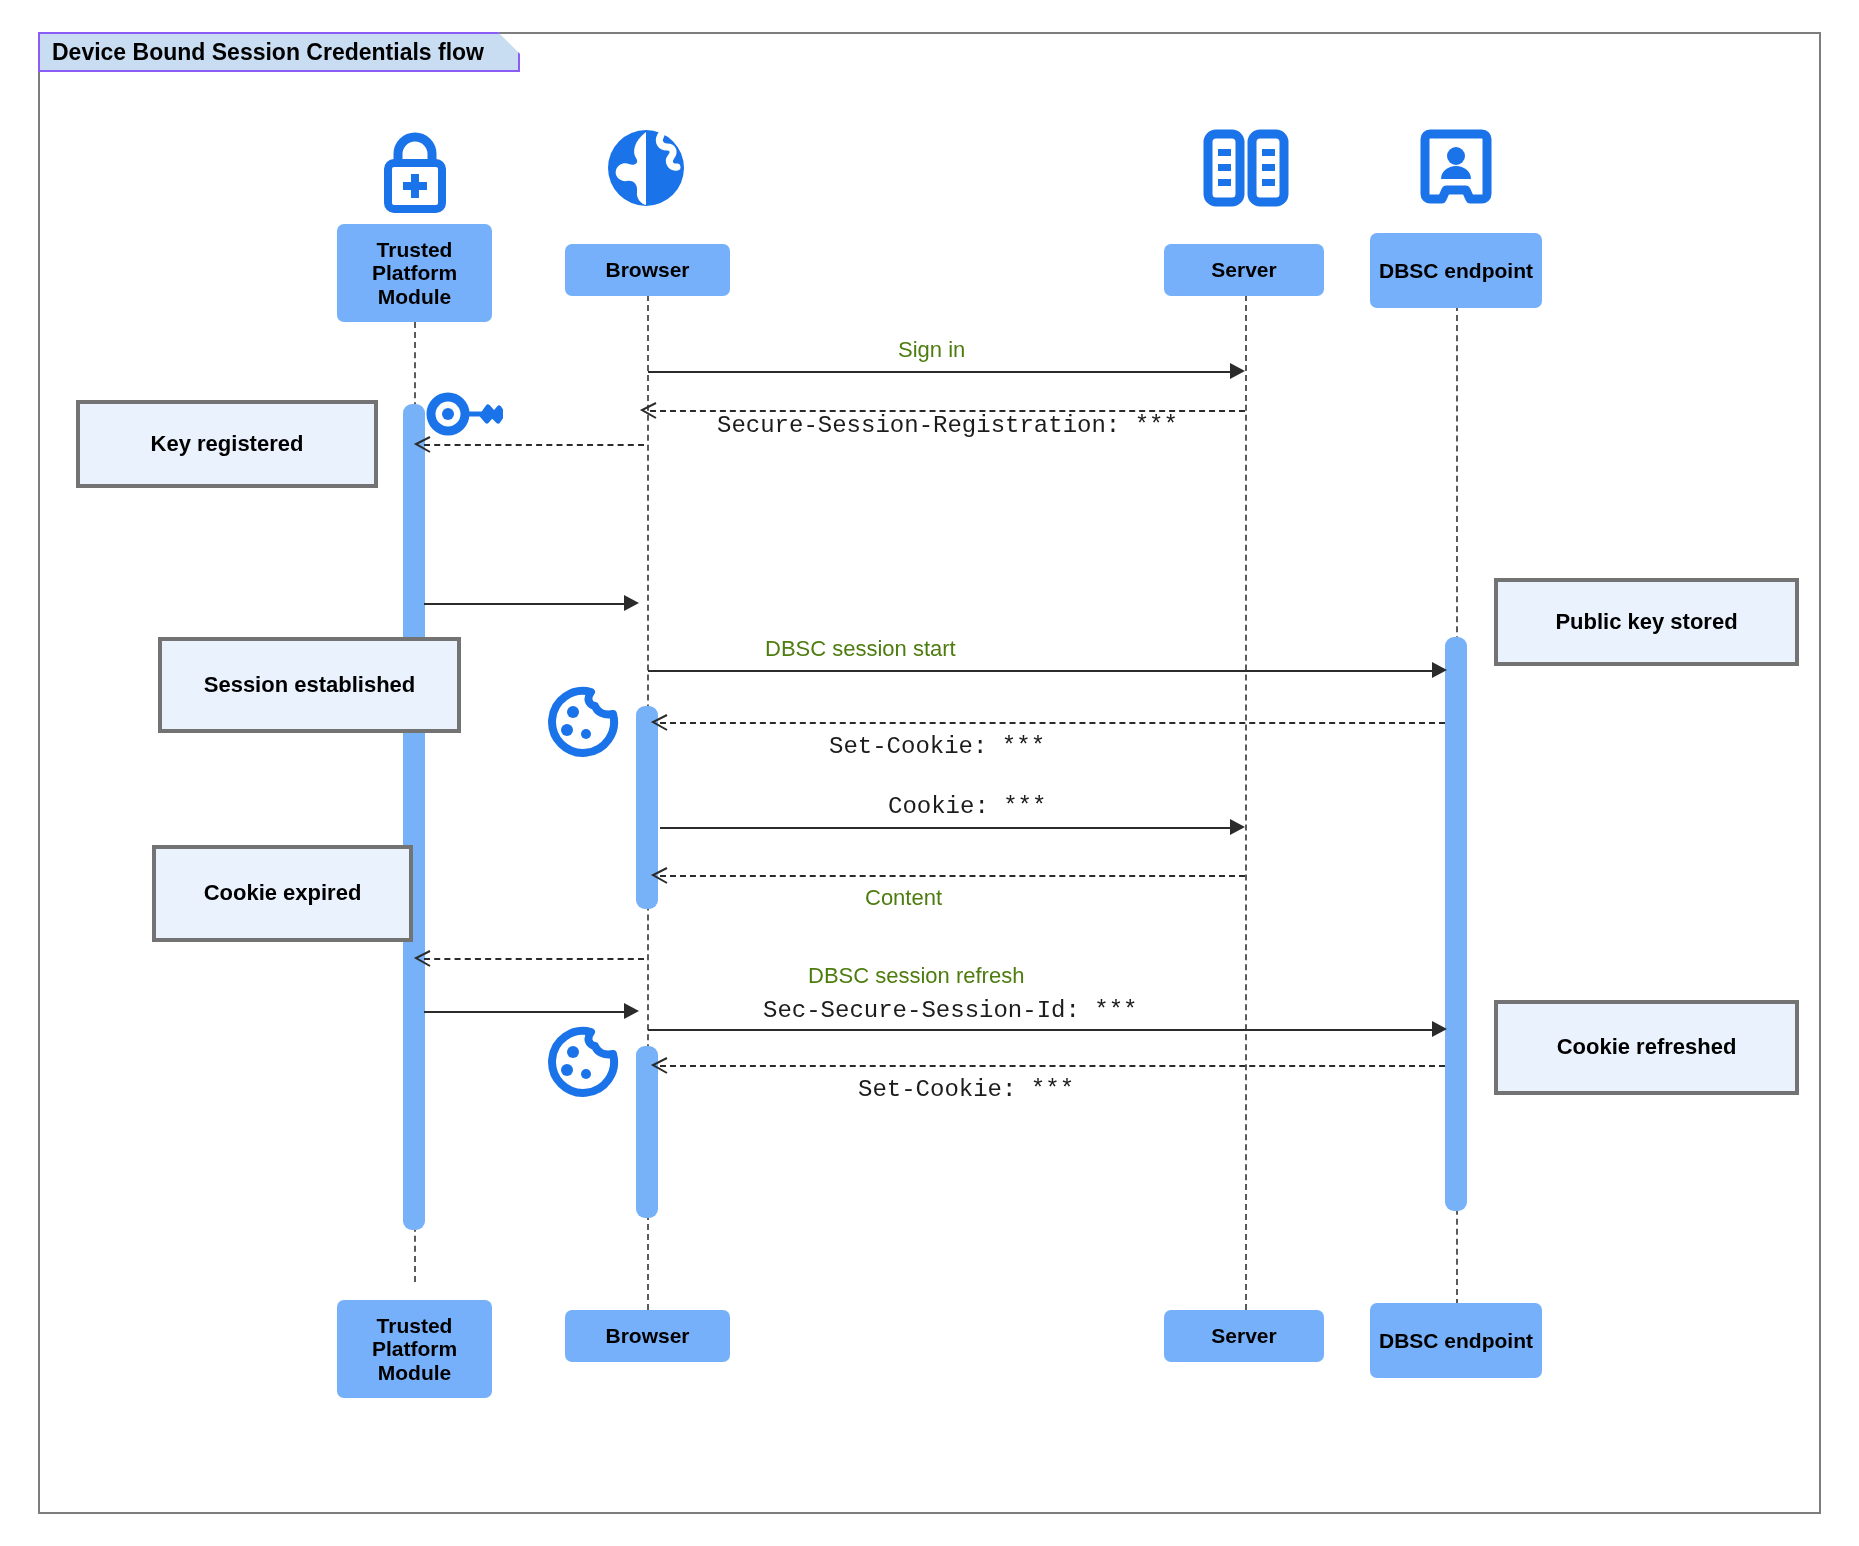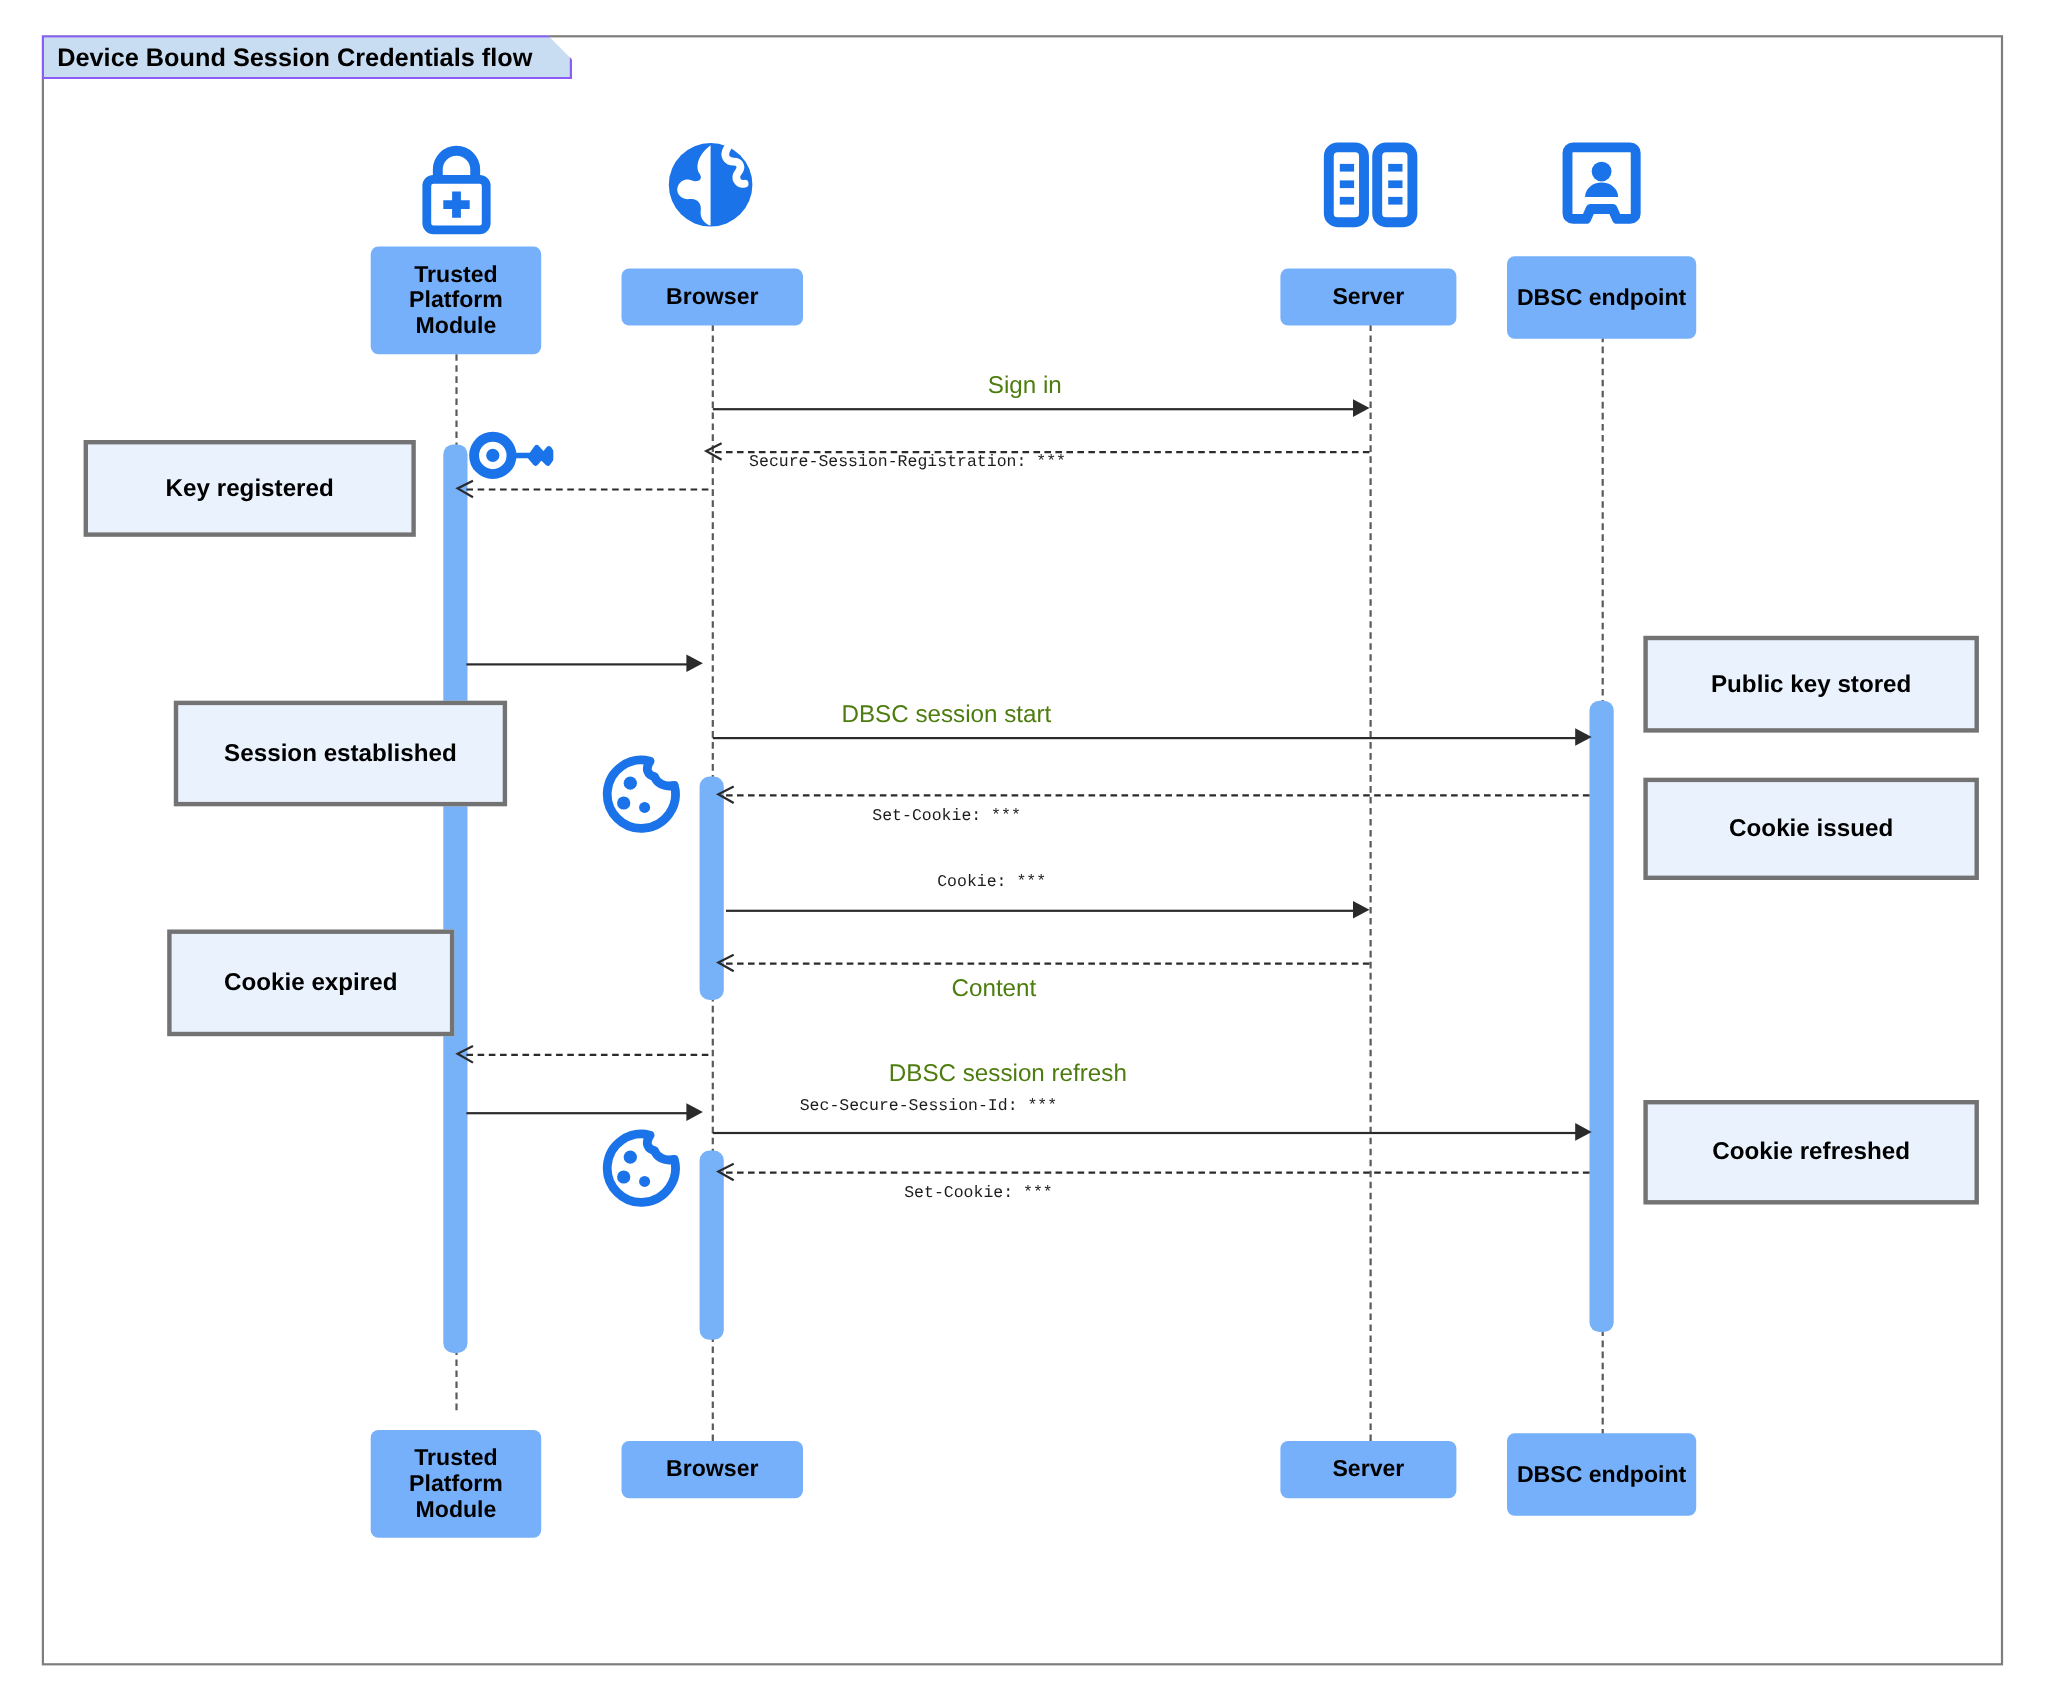--- a/index.html
+++ b/index.html
@@ -38,21 +38,21 @@
   .msgline{position:absolute;height:0;border-top:2px solid #2b2b2b;}
   .msgline.dashed{border-top:2px dashed #2b2b2b;}
   .arrowhead{position:absolute;width:0;height:0;}
   .arrowhead.right{border-top:8px solid transparent;border-bottom:8px solid transparent;
                    border-left:15px solid #2b2b2b;}
   .openarrow{position:absolute;width:18px;height:18px;}
   .openarrow svg{display:block;}
 
   .mlabel{position:absolute;font-size:22px;color:#4d7c0f;white-space:nowrap;
           font-family:"Liberation Sans",sans-serif;}
-  .mlabel.mono{font-family:"Liberation Mono",monospace;font-size:15px;color:#1c1c1c;}
+  .mlabel.mono{font-family:"Liberation Mono",monospace;font-size:24px;color:#1c1c1c;margin-left:36px;}
 
   
   .inlineicon{position:absolute;}
 </style>
 </head>
 <body>
 
 <div id="stage">
 
   <div class="frame"></div>
@@ -139,23 +139,20 @@
   <div class="note" style="left:158px;top:637px;width:303px;height:96px;">
     <span>Session established</span>
   </div>
   <div class="note" style="left:152px;top:845px;width:261px;height:97px;">
     <span>Cookie expired</span>
   </div>
 
   <div class="note" style="left:1494px;top:578px;width:305px;height:88px;">
     <span>Public key stored</span>
   </div>
-  <div class="note" style="left:1494px;top:707px;width:305px;height:93px;">
-    <span>Cookie issued</span>
-  </div>
   <div class="note" style="left:1494px;top:1000px;width:305px;height:95px;">
     <span>Cookie refreshed</span>
   </div>
 
   <div class="inlineicon" style="left:425px;top:387px;">
     <svg width="78" height="54" viewBox="0 0 78 54">
       <circle cx="23" cy="27" r="17" fill="none" stroke="#1a73e8" stroke-width="9"></circle>
       <circle cx="23" cy="27" r="6" fill="#1a73e8"></circle>
       <path d="M40 27 H58 l5 -7 l6 7 l5 -6 l4 6 l-5 7 l-6 -6 l-5 6 l-6 -7 Z" fill="#1a73e8" stroke="#1a73e8" stroke-width="5" stroke-linejoin="round"></path>
     </svg>

